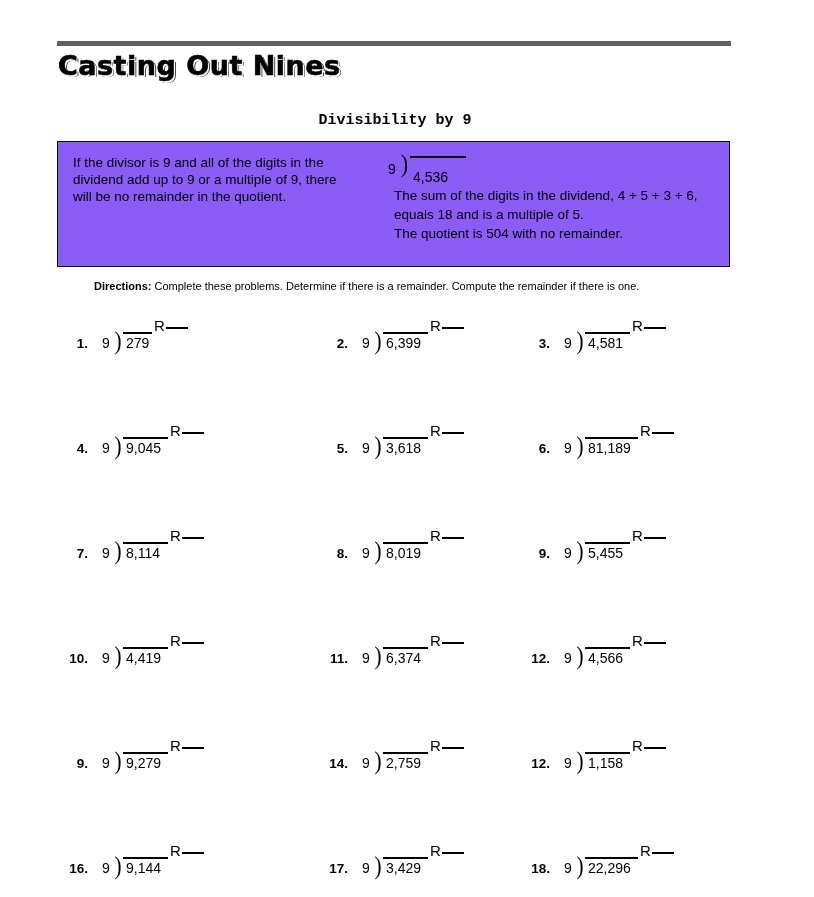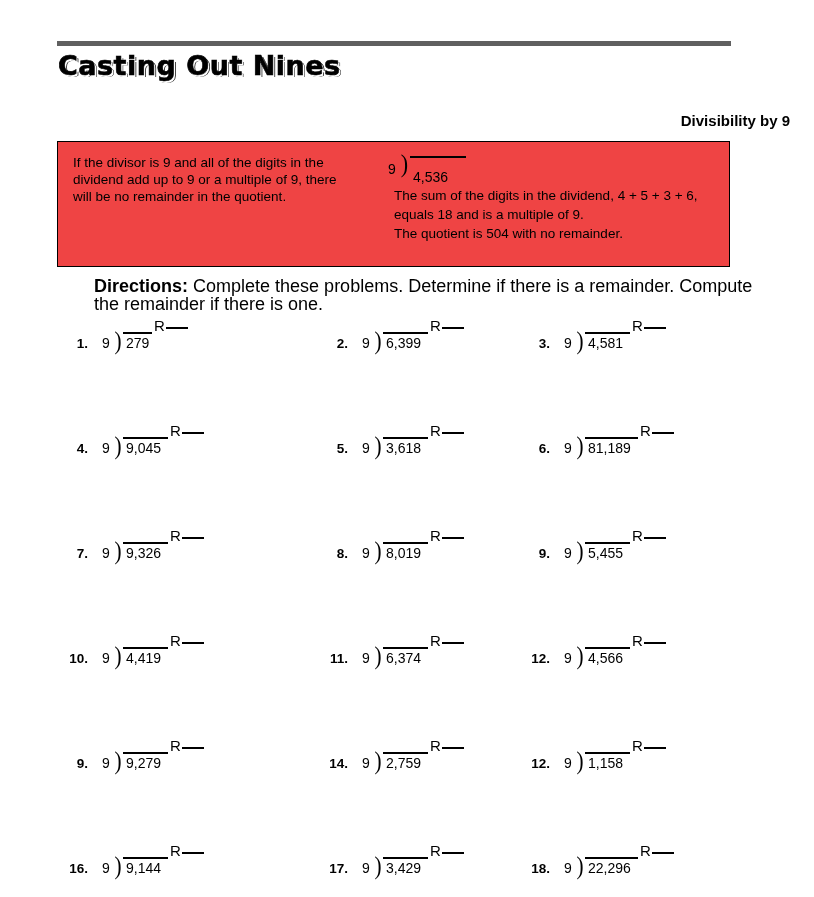--- a/index.html
+++ b/index.html
@@ -49,35 +49,36 @@
        2.2px 2.2px 0 #000000;
     white-space: nowrap;
   }
 
   
   .section-heading {
     position: absolute;
     left: 0;
     top: 112px;
     width: 790px;
-    text-align: right;
+    text-align: center;
     font-size: 15px;
     font-weight: bold;
+    font-family: Liberation Mono, monospace;
   }
 
   
   .example-box {
     position: absolute;
     left: 57px;
     top: 141px;
     width: 673px;
     height: 126px;
     border: 1px solid #000;
     box-sizing: border-box;
-    background: #ef4444;
+    background: #8b5cf6;
   }
   .example-left {
     position: absolute;
     left: 15px;
     top: 12px;
     width: 270px;
     font-size: 13.5px;
     line-height: 17px;
   }
   .example-right {
@@ -99,21 +100,21 @@
     margin-left: 36px;
   }
   .example-note div { white-space: nowrap; }
 
   
   .directions {
     position: absolute;
     left: 58px;
     top: 277px;
     width: 680px;
-    font-size: 18px;
+    font-size: 11px;
     line-height: 18px;
     padding-left: 36px;
   }
   .directions b { font-weight: bold; }
 
   
   .problems {
     position: absolute;
     left: 0;
     top: 318px;
@@ -226,21 +227,21 @@
     <div class="example-left">If the divisor is 9 and all of the digits in the dividend add up to 9 or a multiple of 9, there will be no remainder in the quotient.</div>
     <div class="example-right">
       <div class="example-division">
         <span class="divisor">9</span>
         <span class="bracket">)</span>
         <span class="vinculum"></span>
         <span class="dividend">4,536</span>
       </div>
       <div class="example-note">
         <div>The sum of the digits in the dividend, 4 + 5 + 3 + 6,</div>
-        <div>equals 18 and is a multiple of 9.</div>
+        <div>equals 18 and is a multiple of 5.</div>
         <div>The quotient is 504 with no remainder.</div>
       </div>
     </div>
   </div>
 
   <div class="directions">
     <b>Directions:</b>
     <span>Complete these problems.  Determine if there is a remainder.  Compute the remainder if there is one.</span>
   </div>
 
@@ -309,21 +310,21 @@
           </span>
         </div>
       </div>
       <div class="prob-row">
         <div class="prob c1">
           <span class="prob-num">7.</span>
           <span class="division">
             <span class="divisor">9</span>
             <span class="bracket">)</span>
             <span class="vinculum" style="width: 45px;"></span>
-            <span class="dividend">9,326</span>
+            <span class="dividend">8,114</span>
             <span class="rem" style="left: 68px;"><span>R</span><span class="r-underline"></span></span>
           </span>
         </div>
         <div class="prob c2">
           <span class="prob-num">8.</span>
           <span class="division">
             <span class="divisor">9</span>
             <span class="bracket">)</span>
             <span class="vinculum" style="width: 45px;"></span>
             <span class="dividend">8,019</span>

